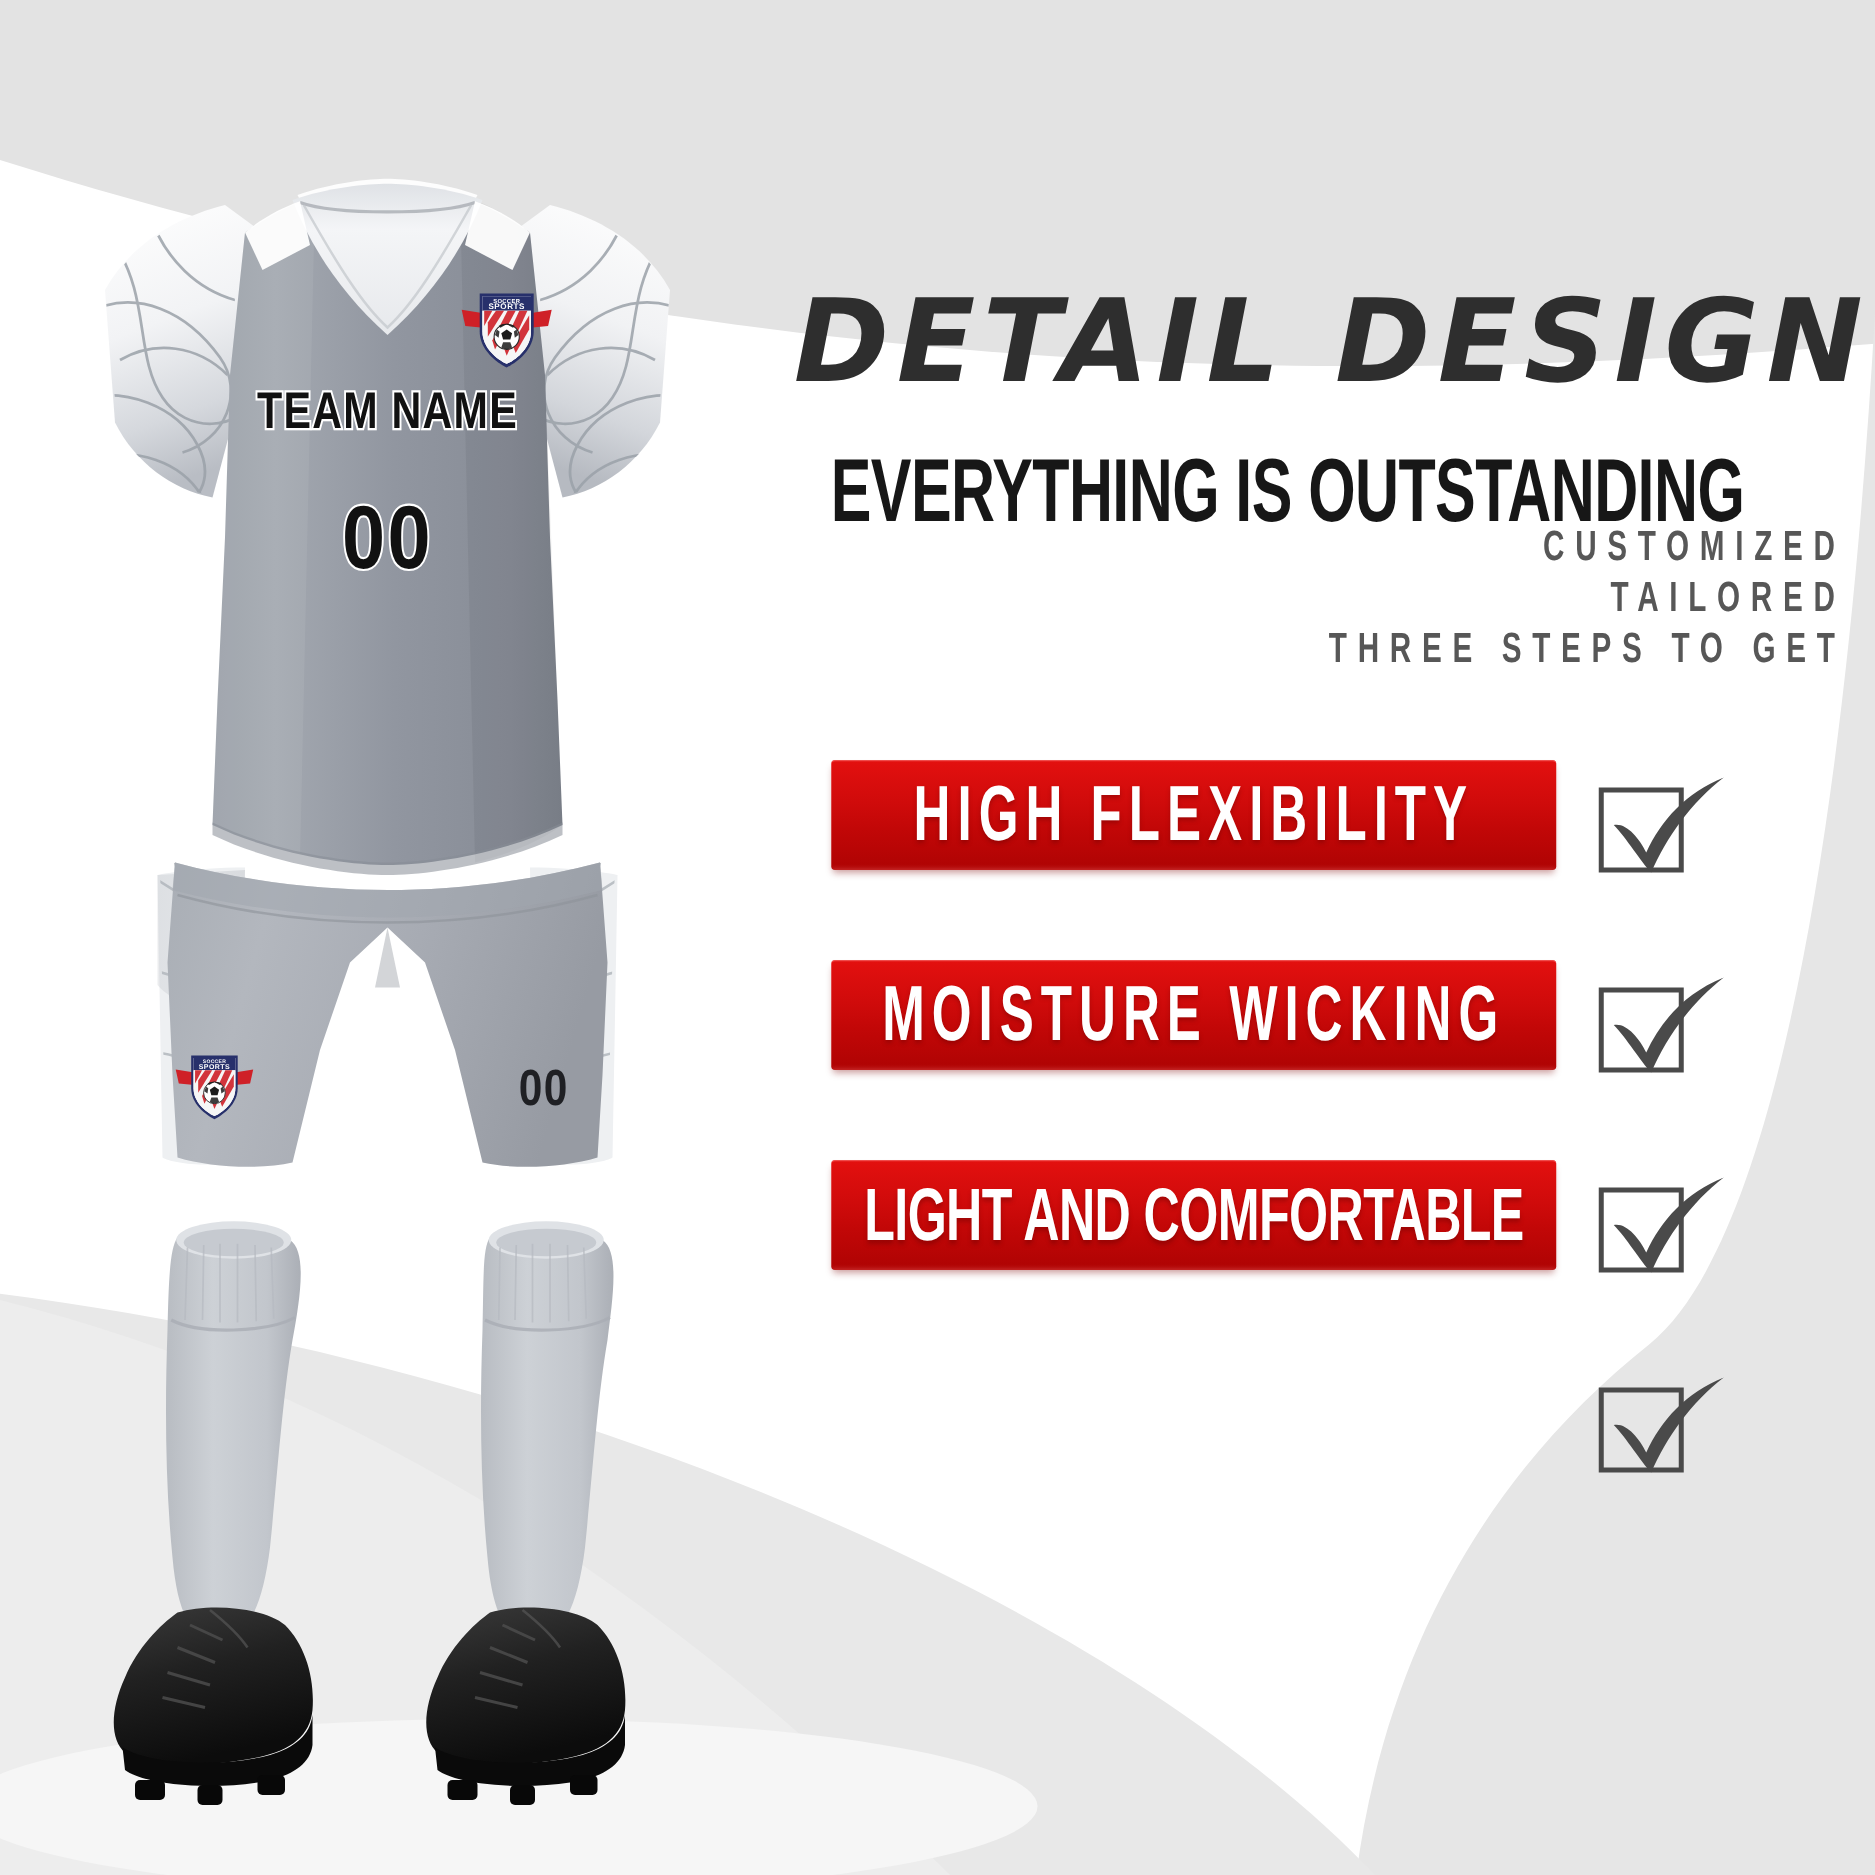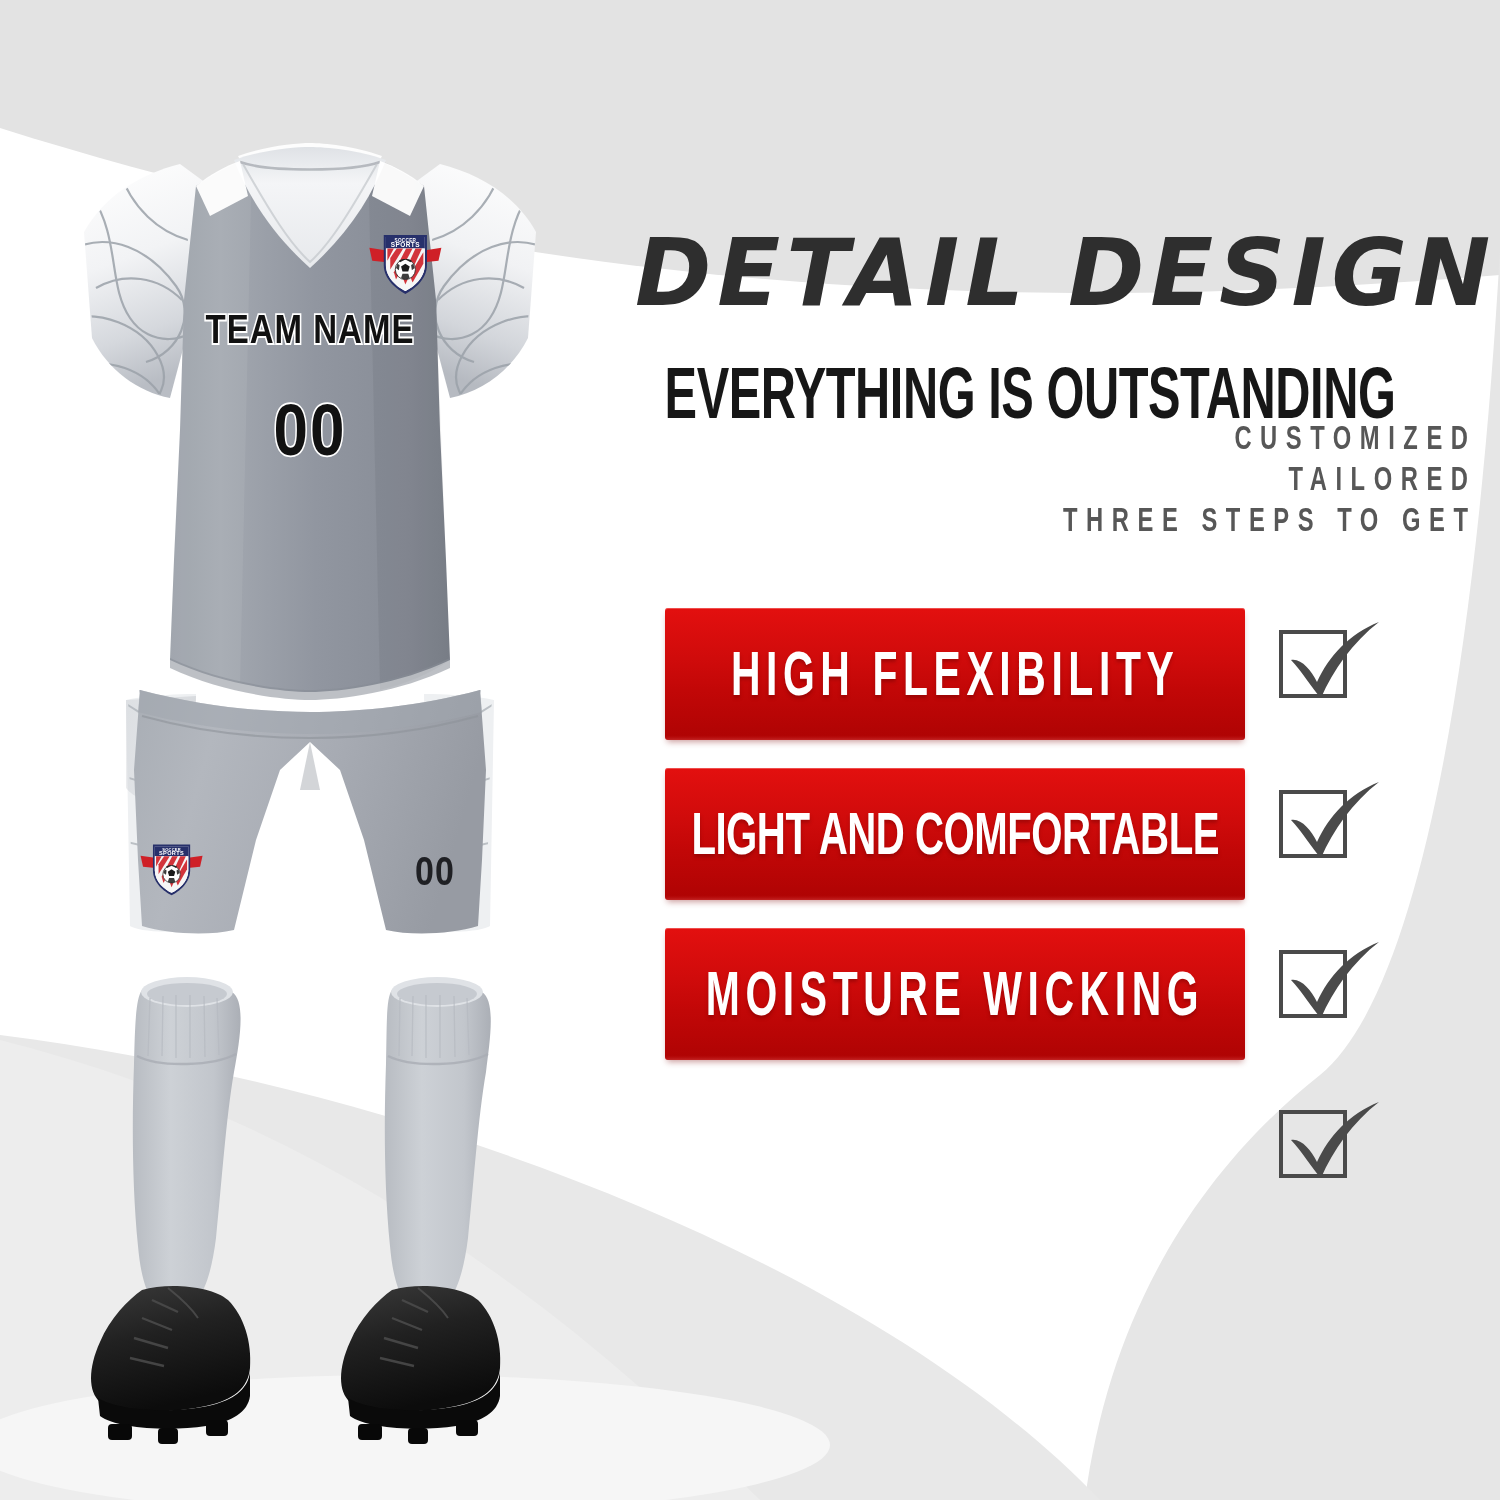--- a/index.html
+++ b/index.html
@@ -92,21 +92,21 @@
   }
 
   
   .features{position:absolute;left:105px;top:608px;width:720px;}
   .feature-row{
     position:relative;
     height:160px;
   }
   .banner{
     position:absolute;left:0;top:0;
-    width:580px;height:132px;
+    width:580px;height:88px;
     background:linear-gradient(180deg,#e3100f 0%,#d00b0b 38%,#c20707 62%,#ae0303 100%);
     border-radius:3px;
     box-shadow:0 4px 6px -2px rgba(120,0,0,.38), 0 1px 0 rgba(255,150,150,.45) inset;
     display:flex;align-items:center;justify-content:center;
     overflow:hidden;
   }
   .banner::after{
     content:"";position:absolute;left:0;right:0;bottom:-5px;height:6px;
     background:rgba(232,90,90,.55);filter:blur(2px);
   }
@@ -453,44 +453,44 @@
         </div>
         <svg class="check" viewBox="0 0 110 96">
           <rect x="6" y="16" width="64" height="64" fill="none" stroke="#4a4a4a" stroke-width="4"></rect>
           <path d="M16,44 C26,42 36,54 42,66 C54,40 74,18 104,6
                    C78,26 58,54 46,82 C38,74 26,54 16,44 Z" fill="#4a4a4a"></path>
         </svg>
       </div>
 
       <div class="feature-row">
         <div class="banner">
+          <span class="banner-label spaced nosel">MOISTURE WICKING</span>
+        </div>
+        <svg class="check" viewBox="0 0 110 96">
+          <rect x="6" y="16" width="64" height="64" fill="none" stroke="#4a4a4a" stroke-width="4"></rect>
+          <path d="M16,44 C26,42 36,54 42,66 C54,40 74,18 104,6
+                   C78,26 58,54 46,82 C38,74 26,54 16,44 Z" fill="#4a4a4a"></path>
+        </svg>
+      </div>
+
+      <div class="feature-row">
+        <div class="banner">
           <span class="banner-label wide nosel">LIGHT AND COMFORTABLE</span>
         </div>
         <svg class="check" viewBox="0 0 110 96">
           <rect x="6" y="16" width="64" height="64" fill="none" stroke="#4a4a4a" stroke-width="4"></rect>
           <path d="M16,44 C26,42 36,54 42,66 C54,40 74,18 104,6
                    C78,26 58,54 46,82 C38,74 26,54 16,44 Z" fill="#4a4a4a"></path>
         </svg>
       </div>
 
       <div class="feature-row">
-        <div class="banner">
-          <span class="banner-label spaced nosel">MOISTURE WICKING</span>
-        </div>
         <svg class="check" viewBox="0 0 110 96">
           <rect x="6" y="16" width="64" height="64" fill="none" stroke="#4a4a4a" stroke-width="4"></rect>
           <path d="M16,44 C26,42 36,54 42,66 C54,40 74,18 104,6
                    C78,26 58,54 46,82 C38,74 26,54 16,44 Z" fill="#4a4a4a"></path>
         </svg>
       </div>
 
-      <div class="feature-row">
-        <svg class="check" viewBox="0 0 110 96">
-          <rect x="6" y="16" width="64" height="64" fill="none" stroke="#4a4a4a" stroke-width="4"></rect>
-          <path d="M16,44 C26,42 36,54 42,66 C54,40 74,18 104,6
-                   C78,26 58,54 46,82 C38,74 26,54 16,44 Z" fill="#4a4a4a"></path>
-        </svg>
-      </div>
-
     </div>
   </div>
 
 </div>
 
 </body></html>

